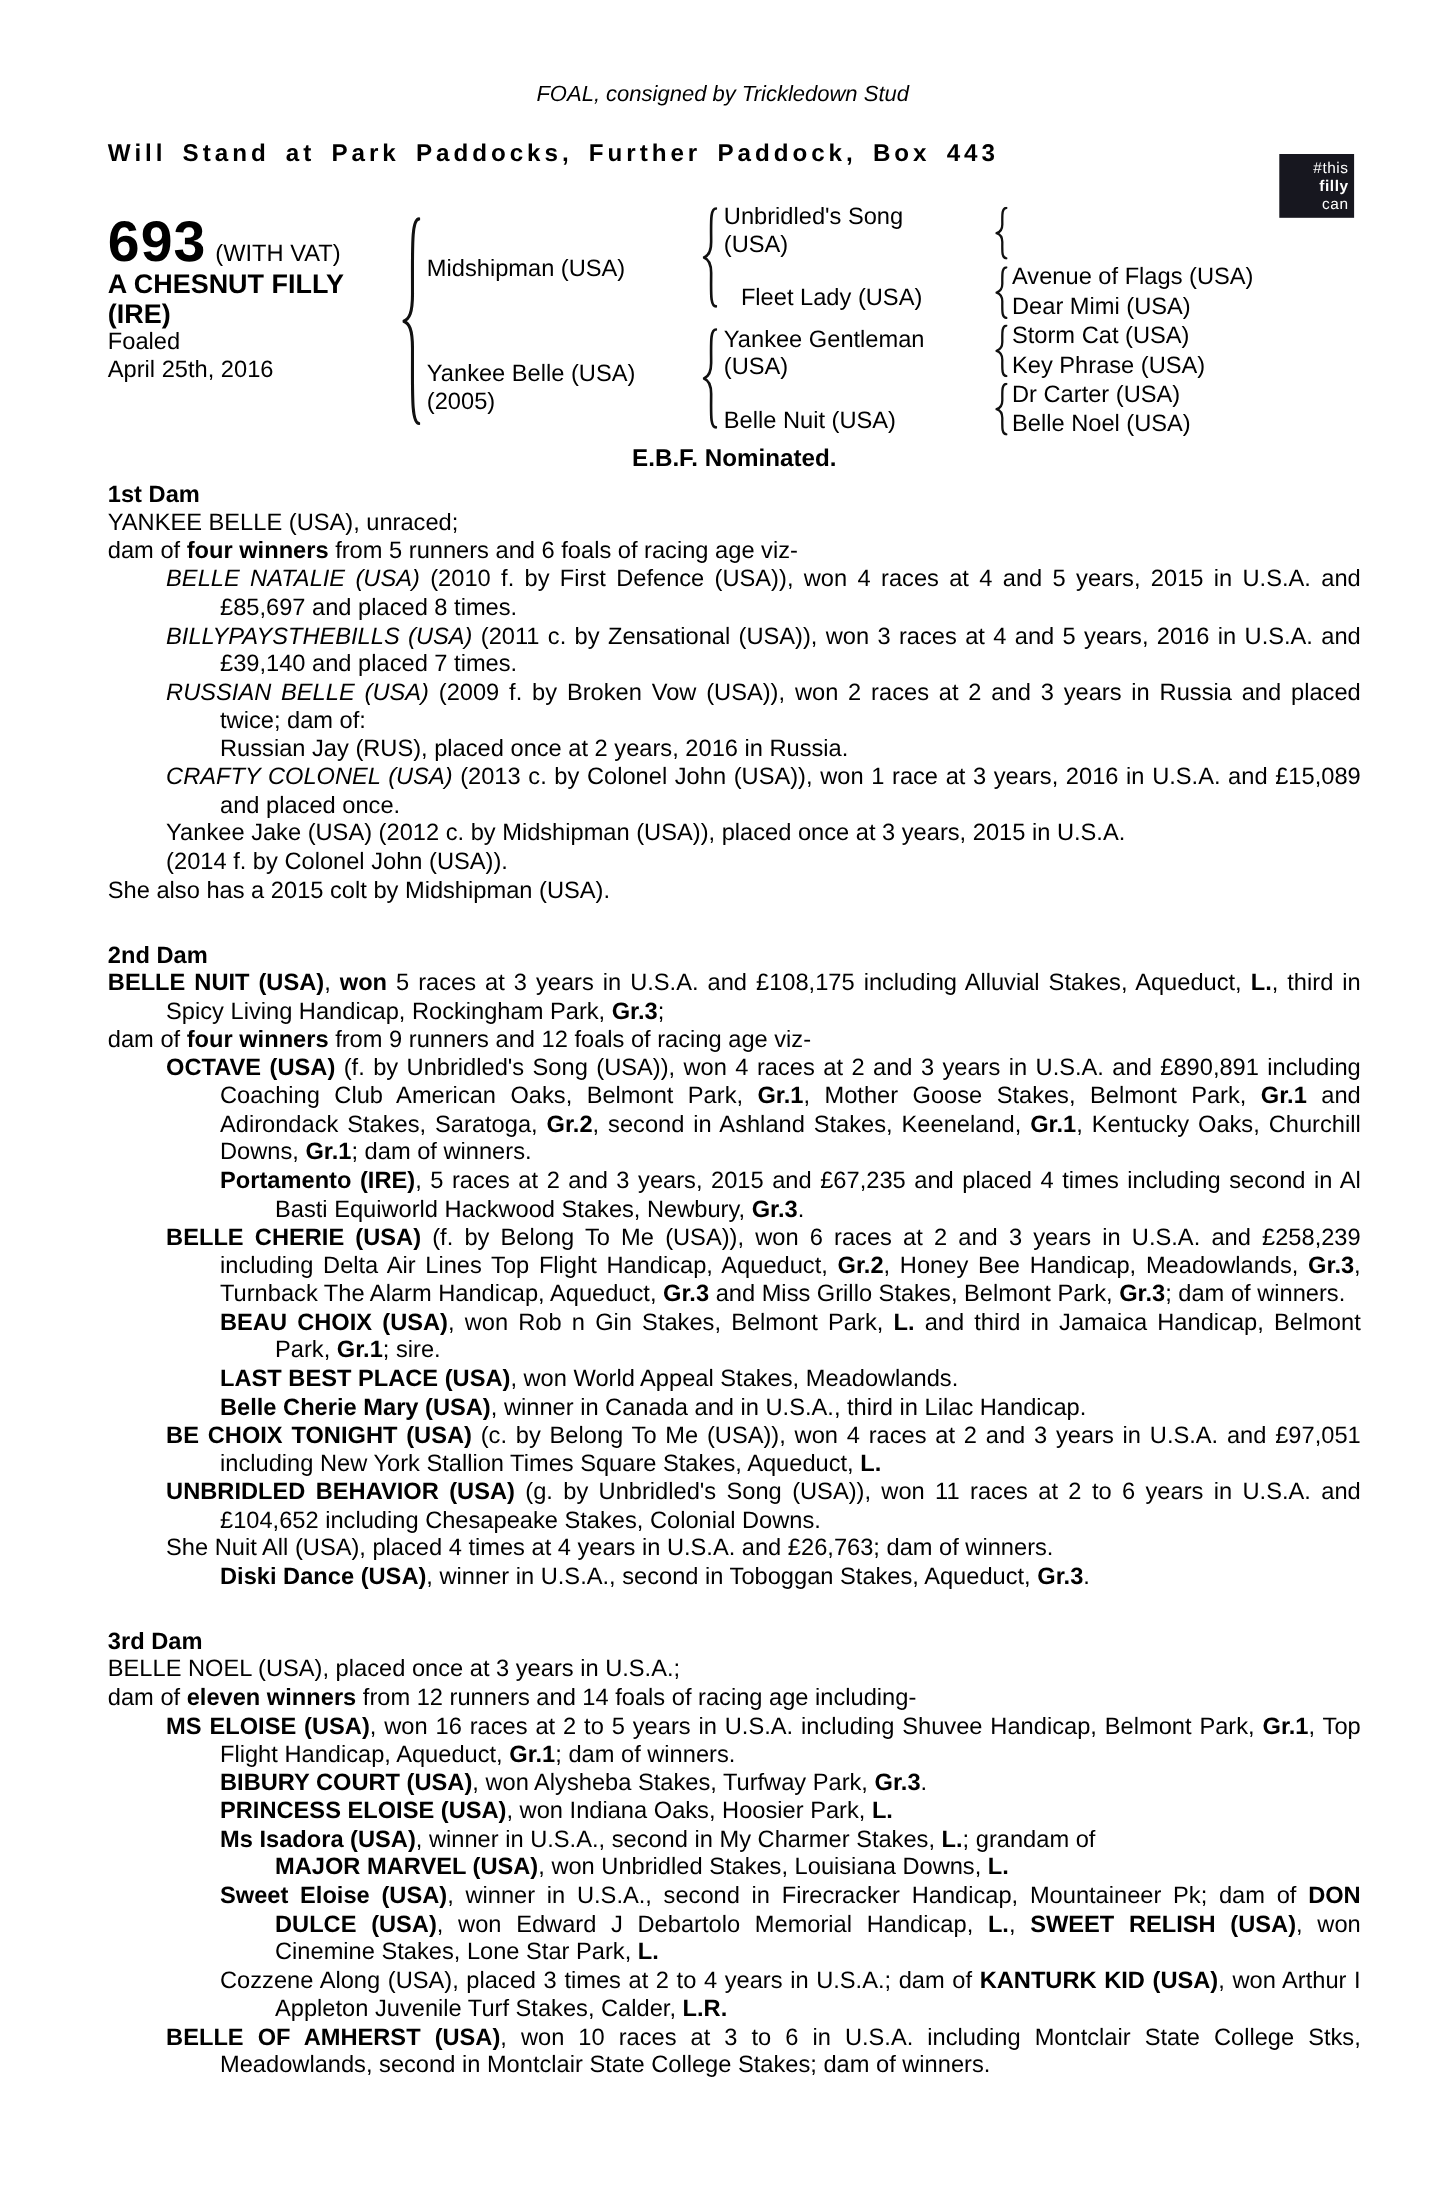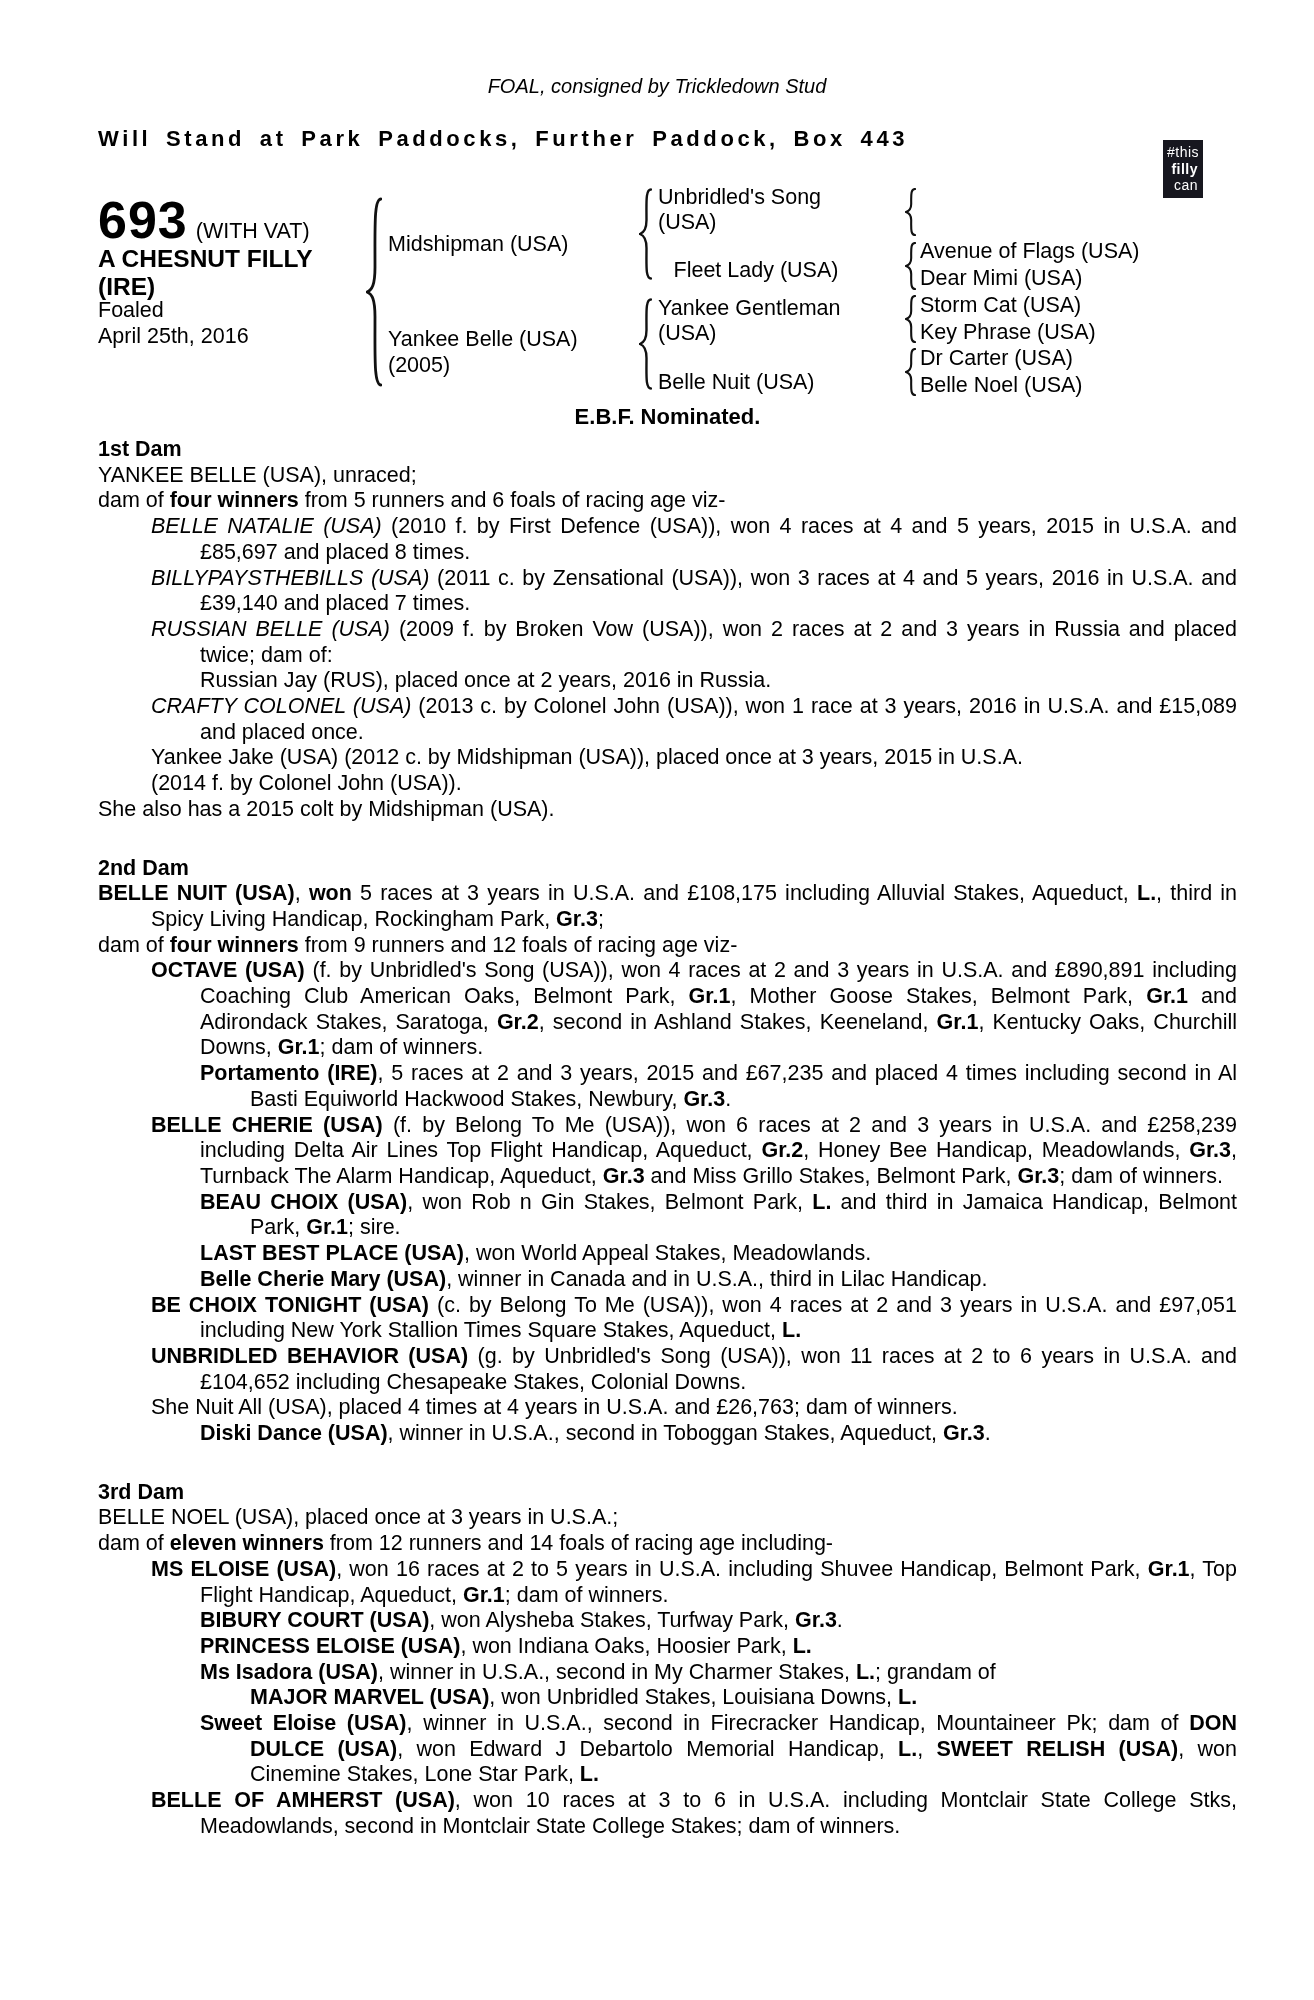--- a/index.html
+++ b/index.html
@@ -5,21 +5,21 @@
   * { margin:0; padding:0; box-sizing:border-box; }
   html,body { background:#ffffff; }
   body { font-family:"Liberation Sans", sans-serif; color:#000; }
   .page { position:relative; width:1314px; height:2000px; background:#fff; overflow:hidden; }
 
   .title { margin-top:72px; text-align:center; font-style:italic; font-size:20px; line-height:28px; }
 
   .stand-line { margin-top:26px; margin-left:98px; font-weight:bold; font-size:22px;
                 letter-spacing:3.6px; word-spacing:5px; line-height:26px; }
 
-  .logo { position:absolute; top:140px; left:1163px; width:40px; height:58px;
+  .logo { position:absolute; top:140px; left:1163px; width:68px; height:58px;
           background:#17171f; color:#fff; text-align:right; padding:4px 5px 3px 4px;
           font-size:14px; line-height:16.5px; letter-spacing:0.5px; }
   .logo .b { font-weight:bold; }
 
   
   .pedigree { position:relative; margin-left:98px; width:1139px; height:218px; margin-top:30px; font-size:21.5px; }
   .lot-line { position:absolute; left:0; top:8px; }
   .lot-number { font-weight:bold; font-size:52px; letter-spacing:1px; }
   .lot-vat { font-size:21.5px; margin-left:8px; }
   .desc1 { position:absolute; left:0; top:63px; font-weight:bold; font-size:24.5px; }
@@ -152,16 +152,17 @@
       <p class="para l2"><span class="b">Diski Dance (USA)</span><span>, winner in U.S.A., second in Toboggan Stakes, Aqueduct, </span><span class="b">Gr.3</span><span>.</span></p>
       <div class="dam-heading">3rd Dam</div>
       <p class="para l0"><span>BELLE NOEL (USA), placed once at 3 years in U.S.A.;</span></p>
       <p class="para l0"><span>dam of </span><span class="b">eleven winners</span><span> from 12 runners and 14 foals of racing age including-</span></p>
       <p class="para l1"><span class="b">MS ELOISE (USA)</span><span>, won 16 races at 2 to 5 years in U.S.A. including Shuvee Handicap, Belmont Park, </span><span class="b">Gr.1</span><span>, Top Flight Handicap, Aqueduct, </span><span class="b">Gr.1</span><span>; dam of winners.</span></p>
       <p class="para l2"><span class="b">BIBURY COURT (USA)</span><span>, won Alysheba Stakes, Turfway Park, </span><span class="b">Gr.3</span><span>.</span></p>
       <p class="para l2"><span class="b">PRINCESS ELOISE (USA)</span><span>, won Indiana Oaks, Hoosier Park, </span><span class="b">L.</span></p>
       <p class="para l2"><span class="b">Ms Isadora (USA)</span><span>, winner in U.S.A., second in My Charmer Stakes, </span><span class="b">L.</span><span>; grandam of</span></p>
       <p class="para l3"><span class="b">MAJOR MARVEL (USA)</span><span>, won Unbridled Stakes, Louisiana Downs, </span><span class="b">L.</span></p>
       <p class="para l2"><span class="b">Sweet Eloise (USA)</span><span>, winner in U.S.A., second in Firecracker Handicap, Mountaineer Pk; dam of </span><span class="b">DON DULCE (USA)</span><span>, won Edward J Debartolo Memorial Handicap, </span><span class="b">L.</span><span>, </span><span class="b">SWEET RELISH (USA)</span><span>, won Cinemine Stakes, Lone Star Park, </span><span class="b">L.</span></p>
+      <p class="para l2"><span>Cozzene Along (USA), placed 3 times at 2 to 4 years in U.S.A.; dam of </span><span class="b">KANTURK KID (USA)</span><span>, won Arthur I Appleton Juvenile Turf Stakes, Calder, </span><span class="b">L.R.</span></p>
       <p class="para l1"><span class="b">BELLE OF AMHERST (USA)</span><span>, won 10 races at 3 to 6 in U.S.A. including Montclair State College Stks, Meadowlands, second in Montclair State College Stakes; dam of winners.</span></p>
     </div>
 
 </div>
 
 </body></html>

